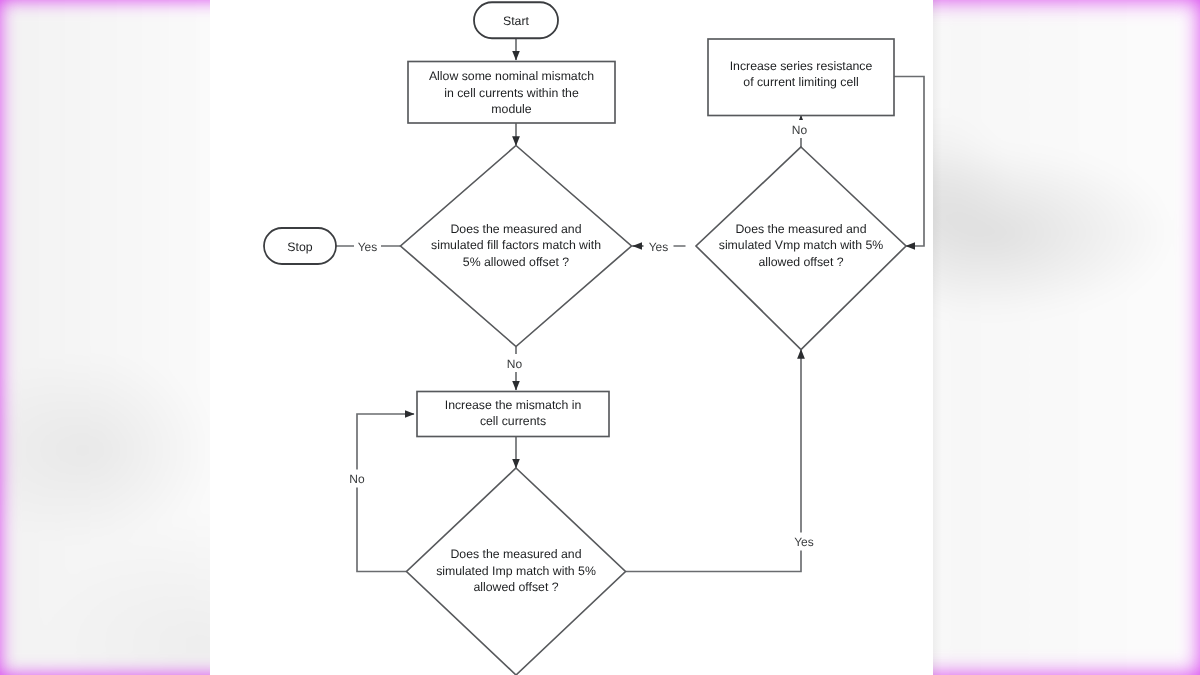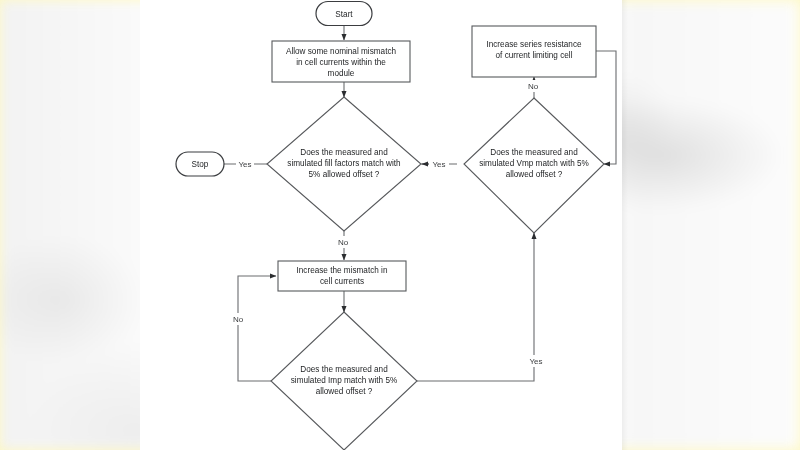--- a/index.html
+++ b/index.html
@@ -1,21 +1,21 @@
 <!DOCTYPE html>
 <html><head>
 <meta charset="utf-8">
 <style>
   html,body{margin:0;padding:0;}
   body{
     width:800px;height:450px;overflow:hidden;
     font-family:"Liberation Sans", sans-serif;
     background:#ffffff;
   }
-  #stage{position:relative;width:800px;height:450px;overflow:hidden;background:#fef9c3;}
+  #stage{position:relative;width:800px;height:450px;overflow:hidden;background:#d946ef;}
 
   
   .bg-blur{position:absolute;top:0;bottom:0;pointer-events:none;}
   .bg-left{left:0;width:230px;
     background:
       radial-gradient(120px 90px at 60px 300px, rgba(0,0,0,0.055), rgba(0,0,0,0) 72%),
       radial-gradient(150px 120px at 140px 430px, rgba(0,0,0,0.05), rgba(0,0,0,0) 75%),
       linear-gradient(90deg, #f2f2f2 0%, #f8f8f8 45%, #ffffff 100%);
     filter:blur(6px);
   }

